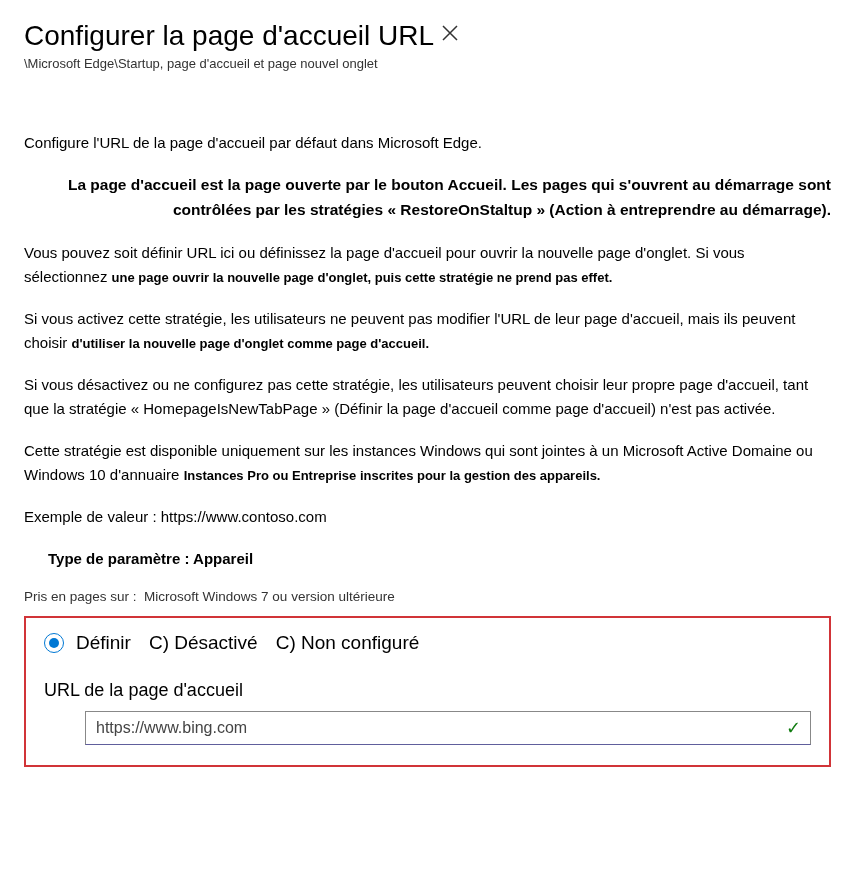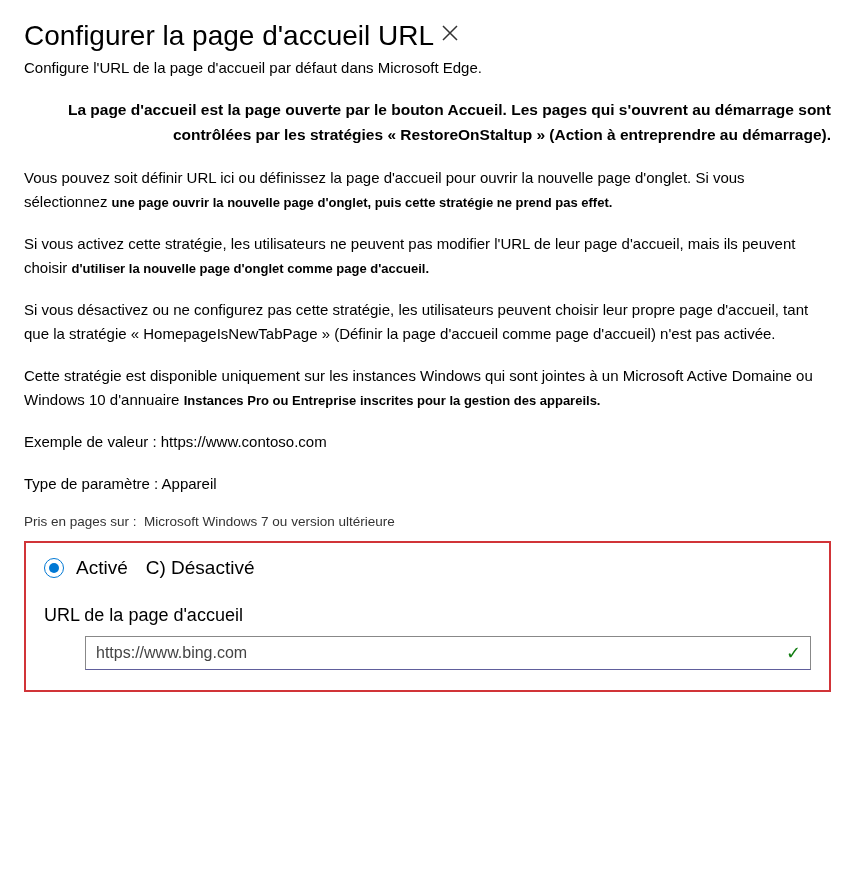--- a/index.html
+++ b/index.html
@@ -114,20 +114,21 @@
       color: #107c10;
       font-size: 18px;
     }
   </style>
 </head>
 <body>
 
 <div class="header-row">
   <div>
     <div class="title">Configurer la page d'accueil   URL</div>
+    <div class="breadcrumb">\Microsoft Edge\Startup, page d'accueil et page nouvel onglet</div>
   </div>
   <button class="close-btn">
     <svg viewBox="0 0 16 16" fill="none">
       <path d="M1 1 L15 15 M15 1 L1 15"></path>
     </svg>
   </button>
 </div>
 
 <p class="desc">Configure l'URL de la page d'accueil par défaut dans      Microsoft Edge.</p>
 
@@ -142,30 +143,31 @@
 </p>
 
 <p class="desc">Si vous désactivez ou ne configurez pas cette stratégie, les utilisateurs peuvent choisir leur propre page d'accueil, tant que la stratégie « HomepageIsNewTabPage » (Définir la page d'accueil comme page d'accueil) n'est pas activée.</p>
 
 <p class="mixed">
   <span>Cette stratégie est disponible uniquement sur les instances Windows qui sont jointes à un Microsoft Active Domaine ou Windows 10 d'annuaire    </span><span class="bold">Instances Pro ou Entreprise inscrites pour la gestion des appareils.</span>
 </p>
 
 <p class="desc" style="font-weight:500;">Exemple de valeur : https://www.contoso.com</p>
 
-<p class="desc" style="font-weight:400;">Type de paramètre : Appareil</p>
+<p class="desc" style="font-weight:700;margin-left:24px;">Type de paramètre : Appareil</p>
 
 <p class="supported">
   <span>Pris en pages sur :</span>&nbsp;&nbsp;<span>Microsoft Windows 7 ou version ultérieure</span>
 </p>
 
 <div class="config-box">
   <div class="radio-row">
     <span class="radio selected"></span>
-    <span class="radio-label">Activé</span>
+    <span class="radio-label">Définir</span>
     <span class="radio-label">C) Désactivé</span>
+    <span class="radio-label">C) Non configuré</span>
   </div>
   <div class="input-label">URL de la page d'accueil</div>
   <div class="input-wrap">
     <input type="text" class="url-input" value="https://www.bing.com" style="">
     <span class="check">✓</span>
   </div>
 </div>
 
 </body></html>

